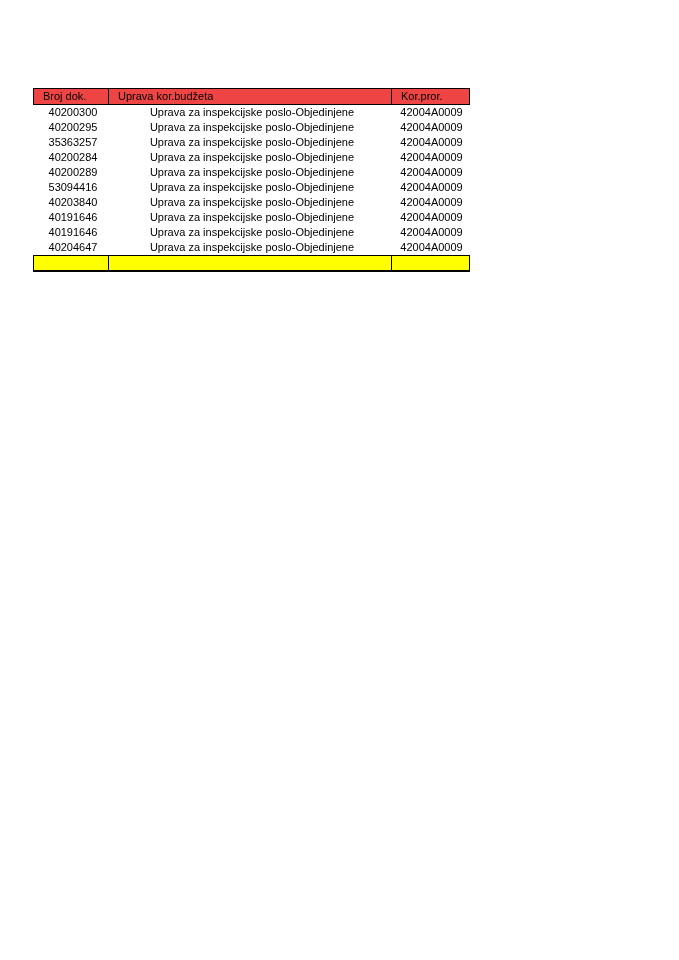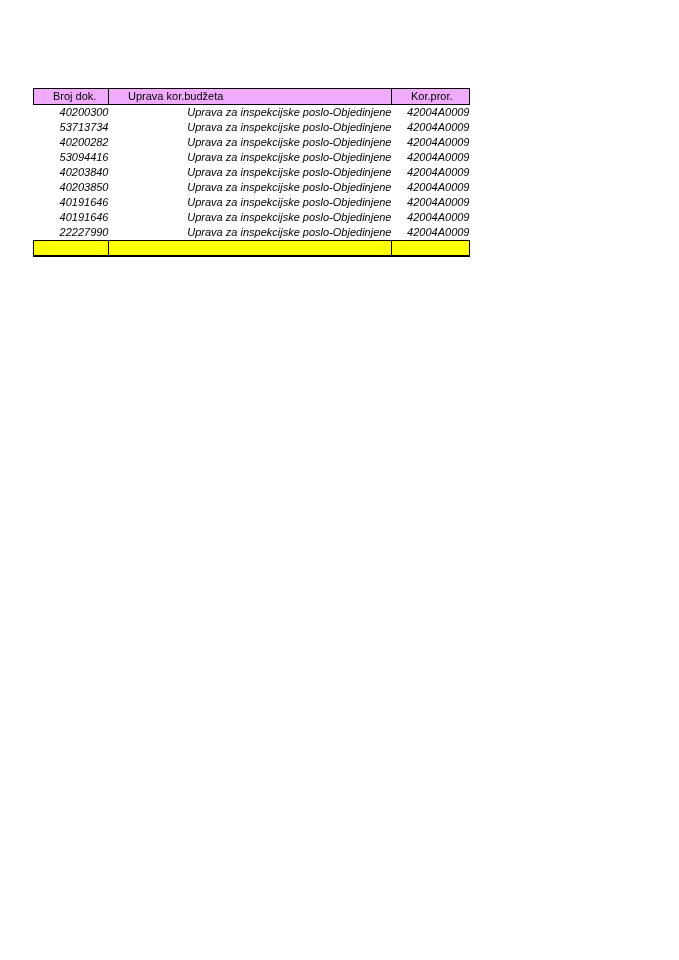--- a/index.html
+++ b/index.html
@@ -22,37 +22,36 @@
     border-collapse: collapse;
     table-layout: fixed;
     font-size: 11px;
     line-height: 15px;
   }
   .sheet-table col.col-broj_dok  { width: 75px; }
   .sheet-table col.col-naziv     { width: 283px; }
   .sheet-table col.col-kor_pror  { width: 78px; }
 
   .sheet-table th {
-    background: #f0abfc;
+    background: #ef4444;
     border: 1px solid #000000;
     font-weight: normal;
     text-align: left;
     height: 14px;
-    padding: 0 0 0 19px;
+    padding: 0 0 0 9px;
     white-space: nowrap;
     overflow: hidden;
   }
   .sheet-table td {
     height: 15px;
     padding: 0 0 0 4px;
     white-space: nowrap;
     overflow: hidden;
-    text-align: right;
+    text-align: center;
     vertical-align: middle;
-    font-style: italic;
   }
   .sheet-table td.col-kor_pror { padding-left: 2px; }
   .sheet-table tr.footer-row td {
     background: #ffff00;
     border: 1px solid #000000;
     border-bottom-width: 2px;
     height: 14px;
   }
 </style>
 </head>
@@ -72,56 +71,61 @@
     </tr>
   </thead>
   <tbody>
 
   <tr>
         <td class="col-broj_dok">40200300</td>
         <td class="col-naziv">Uprava za inspekcijske poslo-Objedinjene</td>
         <td class="col-kor_pror">42004A0009</td>
       </tr>
       <tr>
-        <td class="col-broj_dok">53713734</td>
+        <td class="col-broj_dok">40200295</td>
         <td class="col-naziv">Uprava za inspekcijske poslo-Objedinjene</td>
         <td class="col-kor_pror">42004A0009</td>
       </tr>
       <tr>
-        <td class="col-broj_dok">40200282</td>
+        <td class="col-broj_dok">35363257</td>
+        <td class="col-naziv">Uprava za inspekcijske poslo-Objedinjene</td>
+        <td class="col-kor_pror">42004A0009</td>
+      </tr>
+      <tr>
+        <td class="col-broj_dok">40200284</td>
+        <td class="col-naziv">Uprava za inspekcijske poslo-Objedinjene</td>
+        <td class="col-kor_pror">42004A0009</td>
+      </tr>
+      <tr>
+        <td class="col-broj_dok">40200289</td>
         <td class="col-naziv">Uprava za inspekcijske poslo-Objedinjene</td>
         <td class="col-kor_pror">42004A0009</td>
       </tr>
       <tr>
         <td class="col-broj_dok">53094416</td>
         <td class="col-naziv">Uprava za inspekcijske poslo-Objedinjene</td>
         <td class="col-kor_pror">42004A0009</td>
       </tr>
       <tr>
         <td class="col-broj_dok">40203840</td>
         <td class="col-naziv">Uprava za inspekcijske poslo-Objedinjene</td>
         <td class="col-kor_pror">42004A0009</td>
       </tr>
       <tr>
-        <td class="col-broj_dok">40203850</td>
-        <td class="col-naziv">Uprava za inspekcijske poslo-Objedinjene</td>
-        <td class="col-kor_pror">42004A0009</td>
-      </tr>
-      <tr>
         <td class="col-broj_dok">40191646</td>
         <td class="col-naziv">Uprava za inspekcijske poslo-Objedinjene</td>
         <td class="col-kor_pror">42004A0009</td>
       </tr>
       <tr>
         <td class="col-broj_dok">40191646</td>
         <td class="col-naziv">Uprava za inspekcijske poslo-Objedinjene</td>
         <td class="col-kor_pror">42004A0009</td>
       </tr>
       <tr>
-        <td class="col-broj_dok">22227990</td>
+        <td class="col-broj_dok">40204647</td>
         <td class="col-naziv">Uprava za inspekcijske poslo-Objedinjene</td>
         <td class="col-kor_pror">42004A0009</td>
       </tr>
     </tbody>
   <tfoot>
     <tr class="footer-row">
       <td class="col-broj_dok"></td>
       <td class="col-naziv"></td>
       <td class="col-kor_pror"></td>
     </tr>

